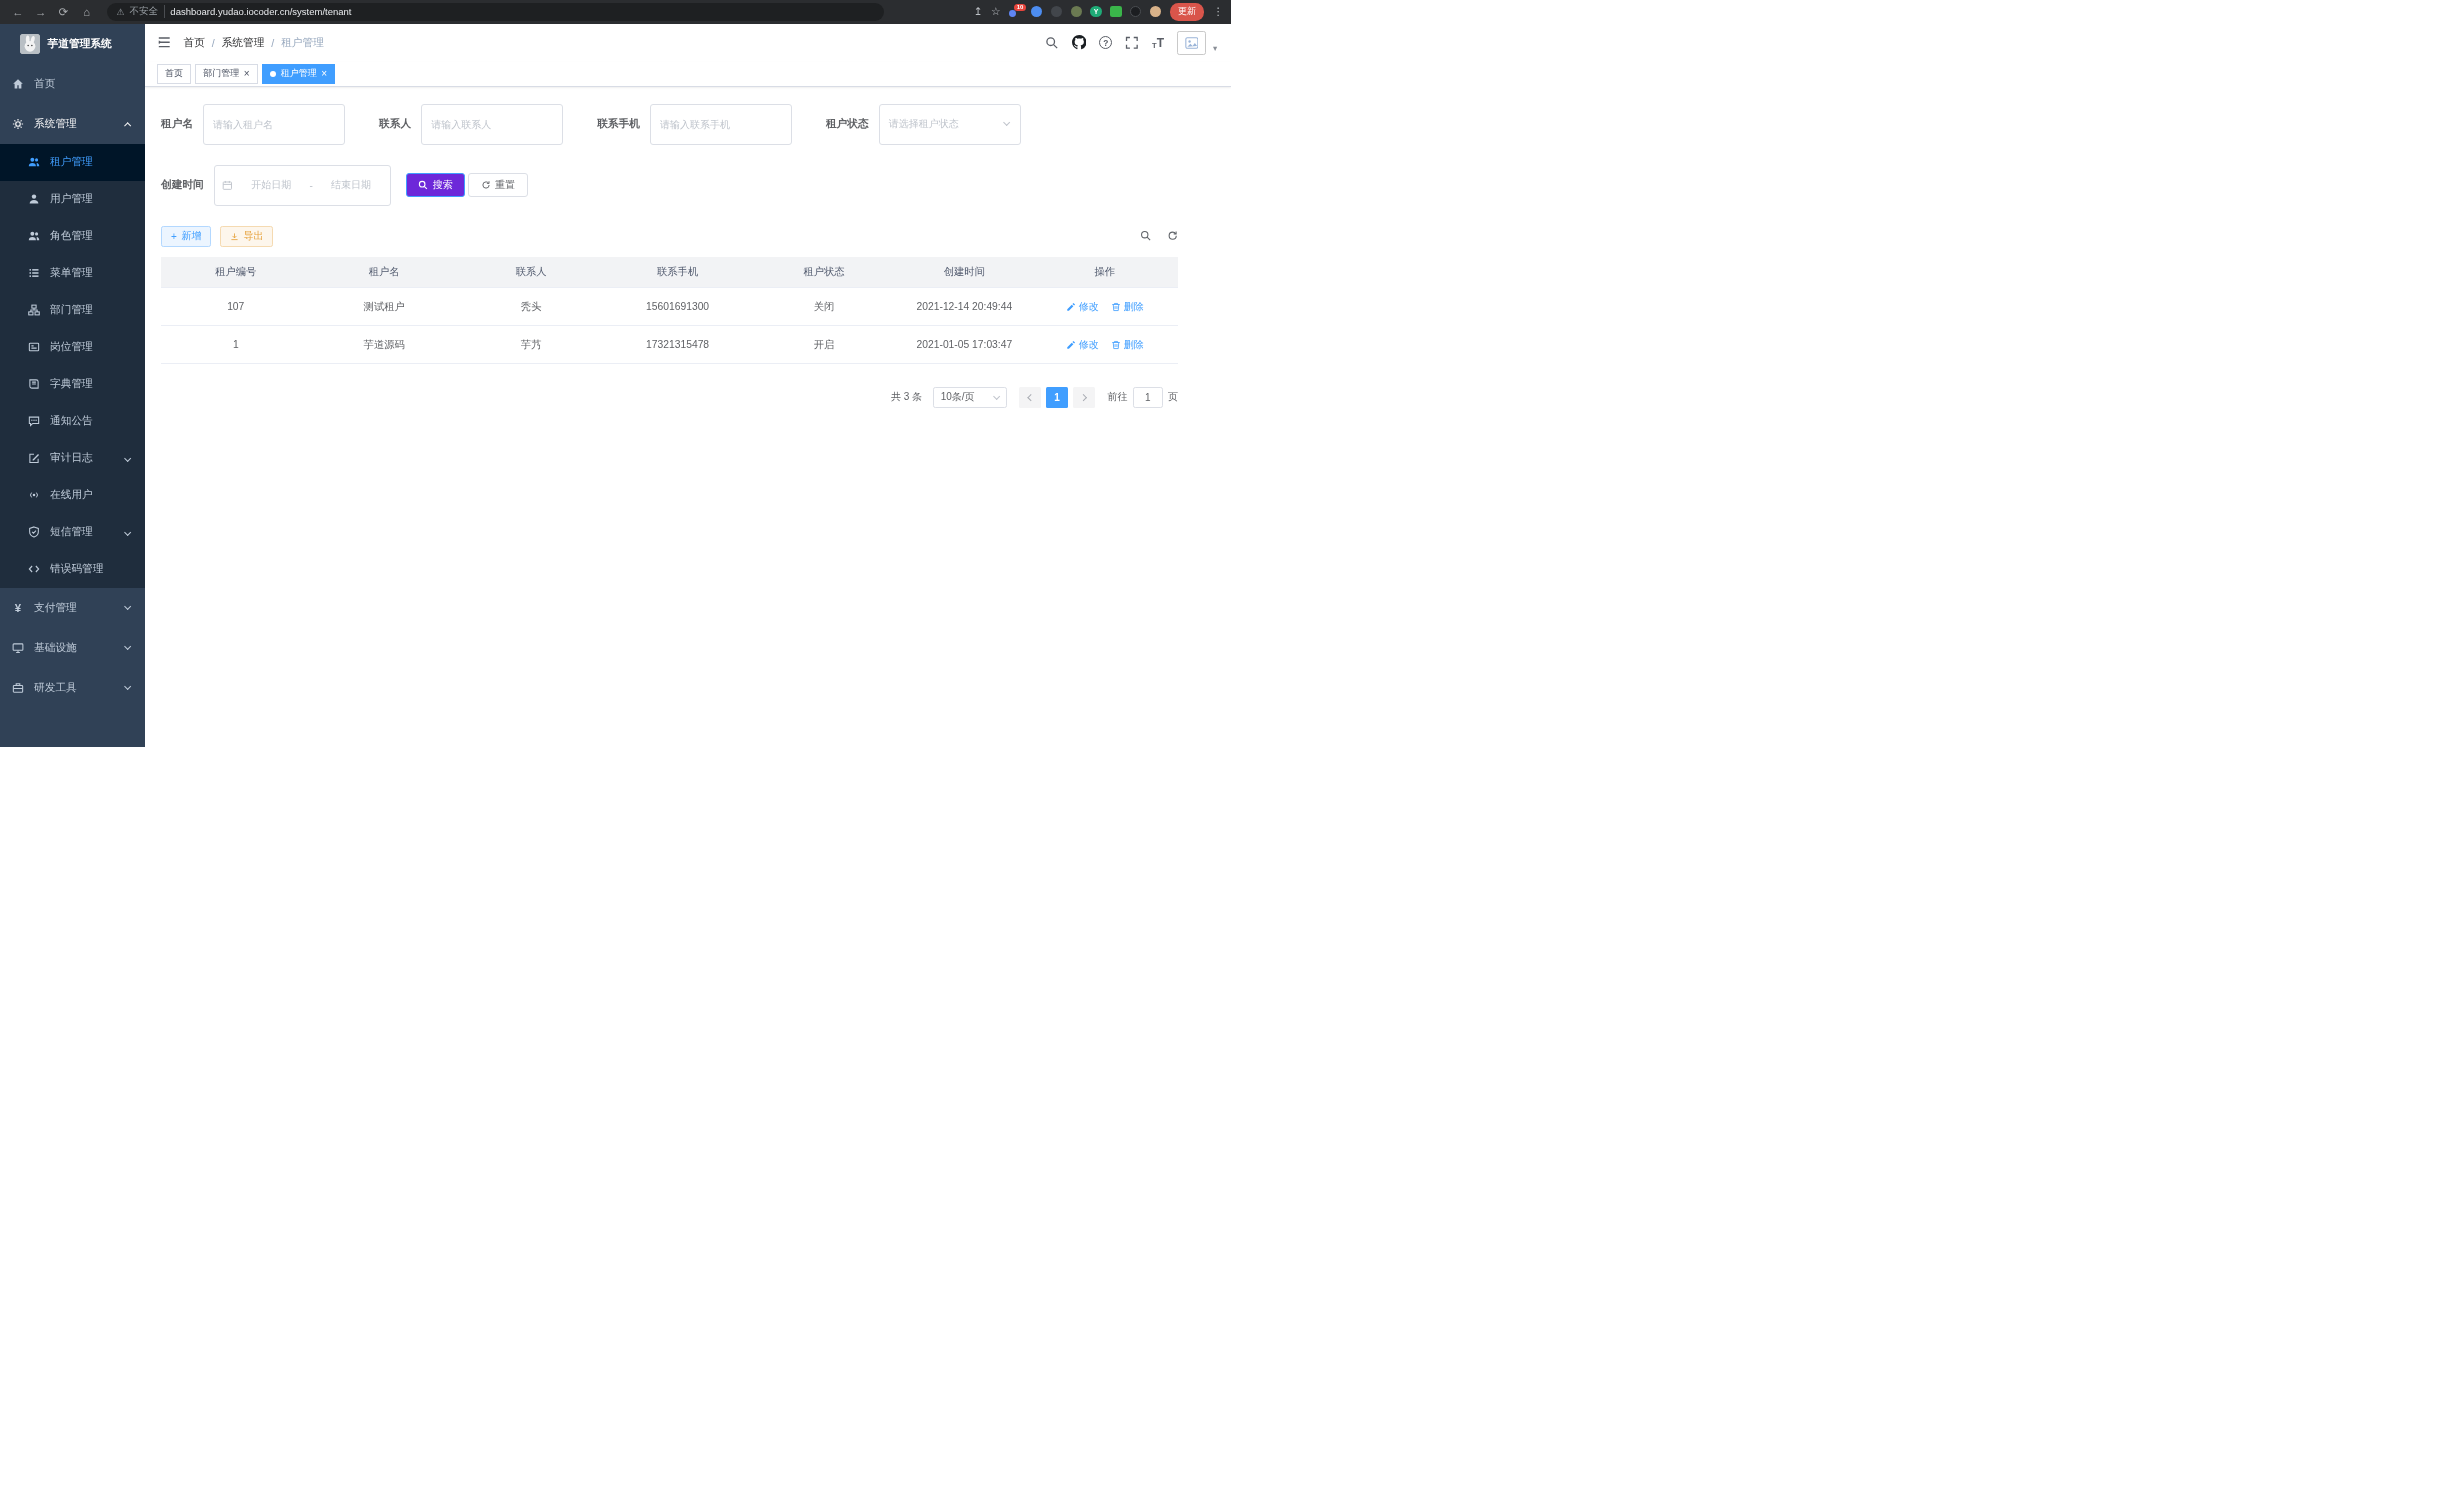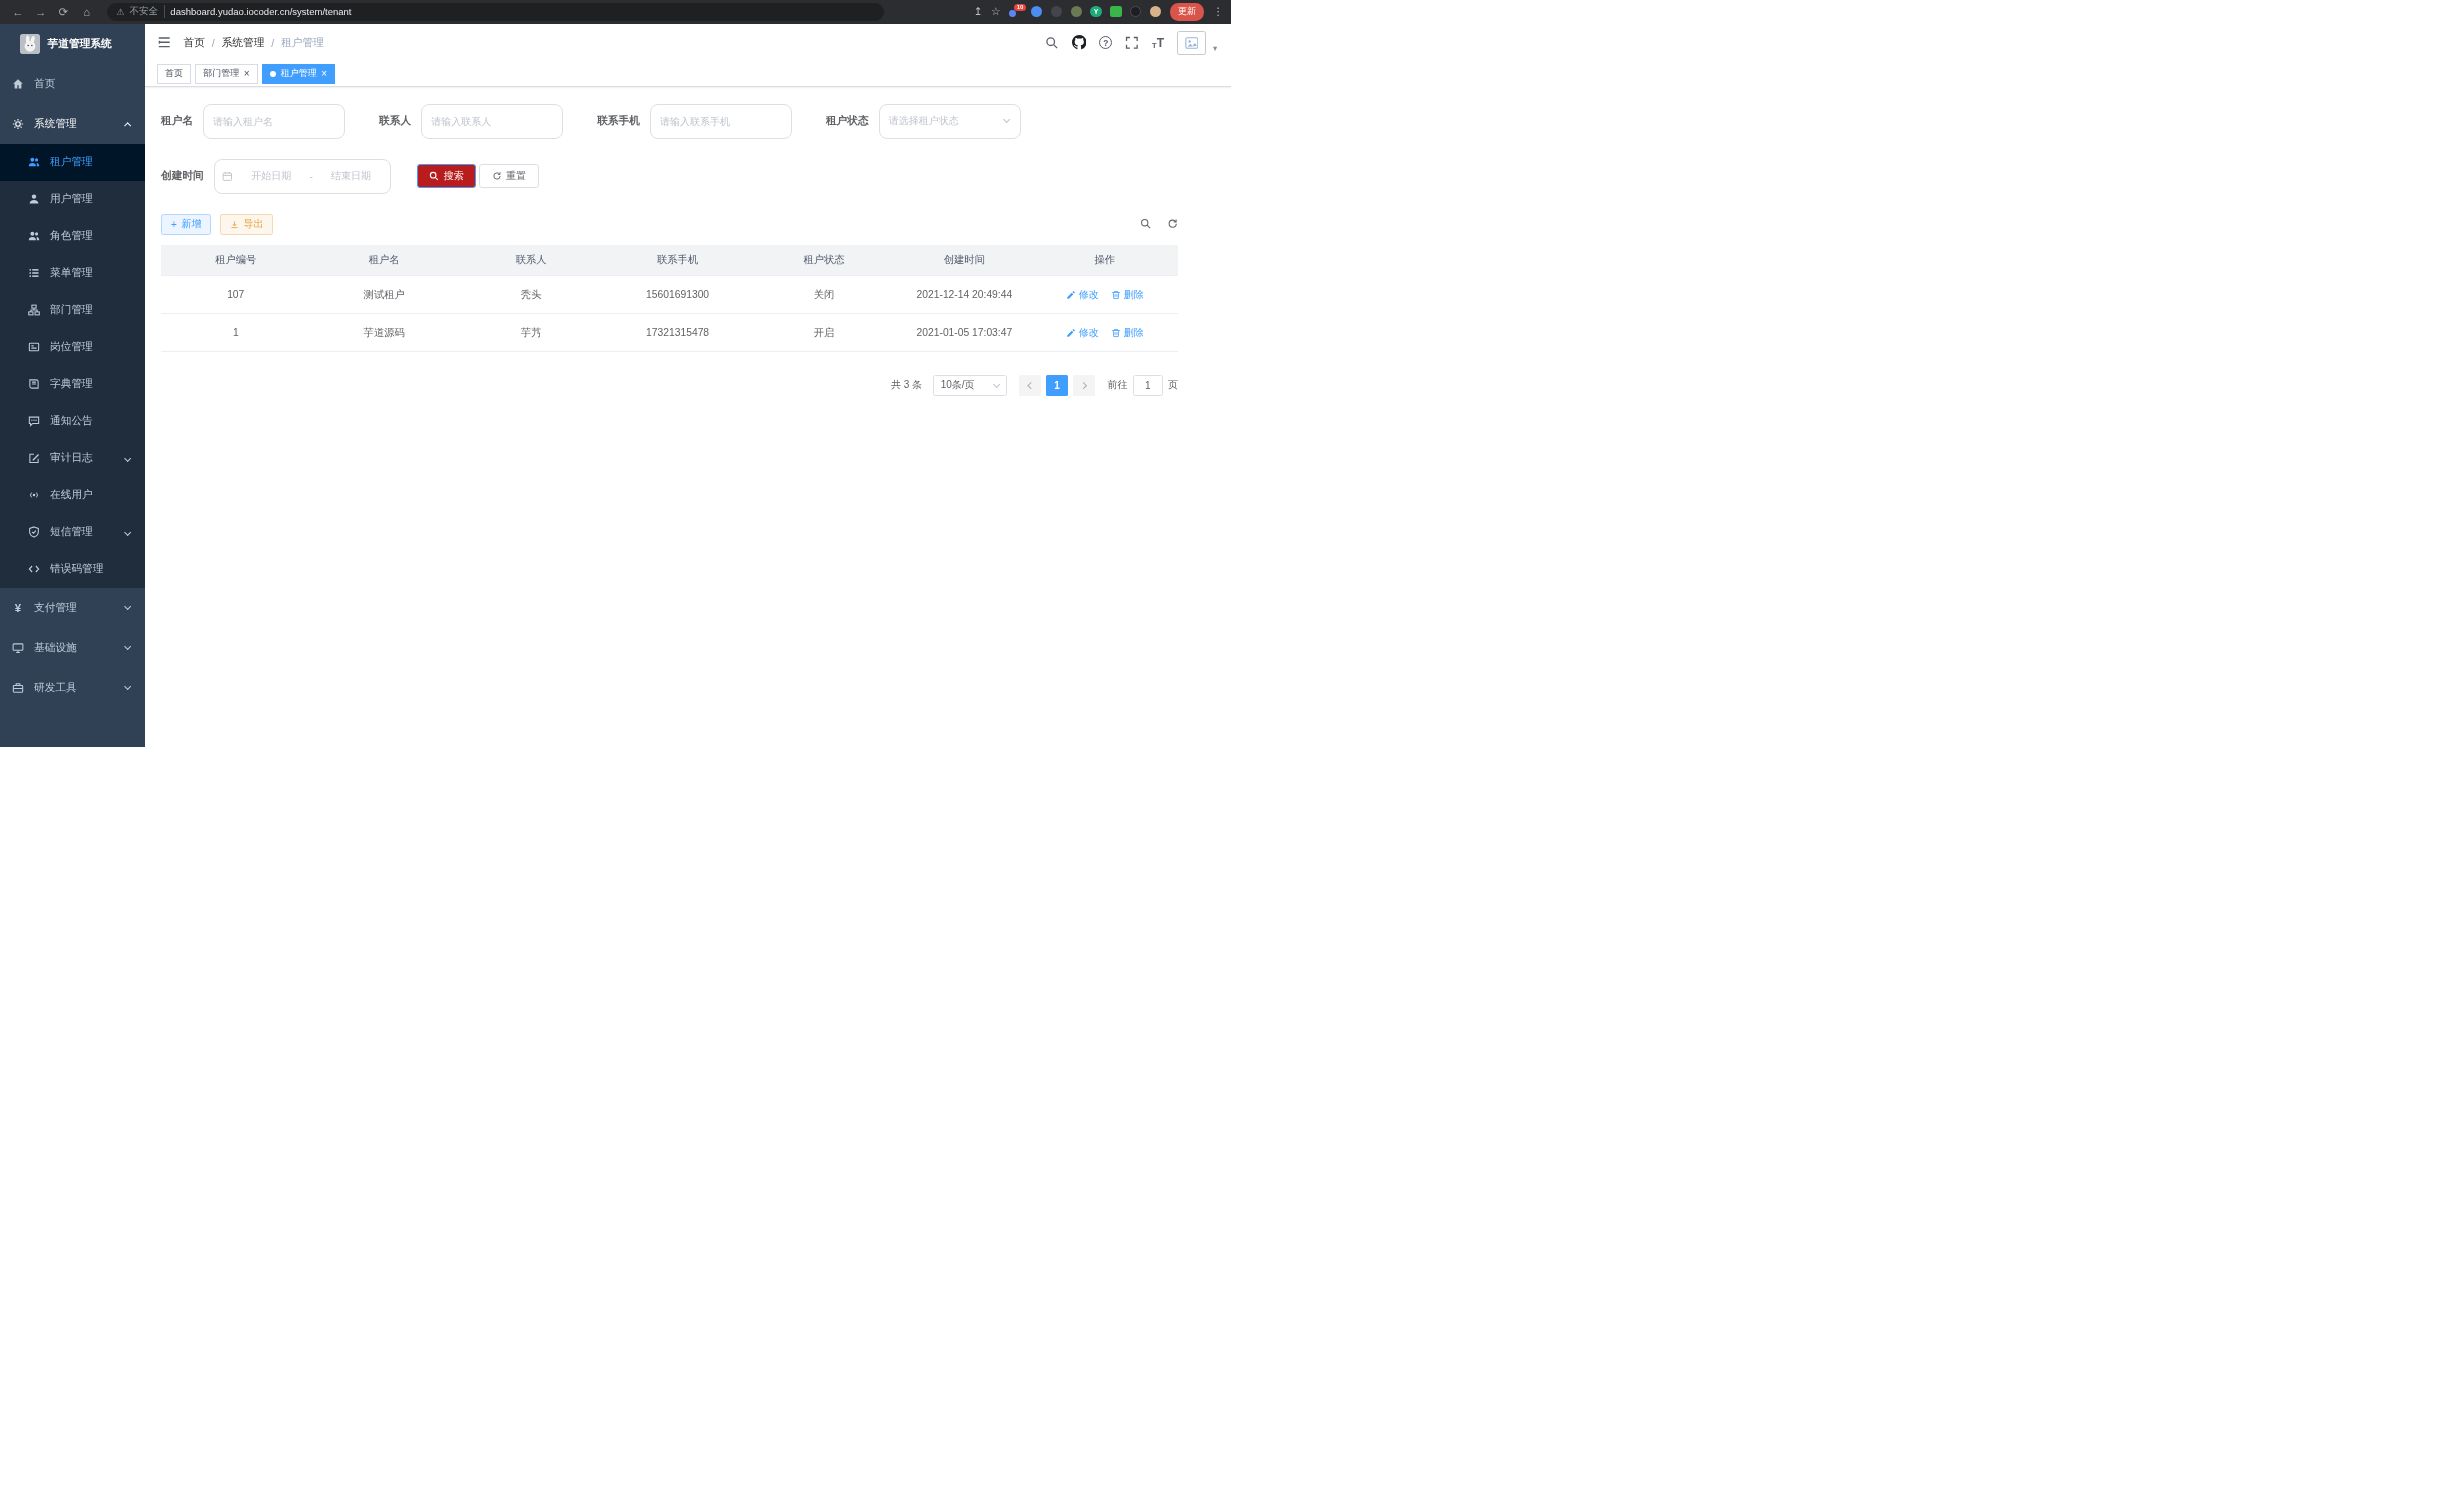--- a/index.html
+++ b/index.html
@@ -63,30 +63,30 @@
   .tag{display:inline-flex;align-items:center;height:20px;padding:0 6.9px;border:0.8px solid #d8dce5;font-size:9px;color:#495060;gap:4.6px;cursor:pointer;background:#fff;}
   .tag .close{font-size:10px;line-height:1;}
   .tag.active{background:#409eff;border-color:#409eff;color:#fff;}
   .tag .dot{width:6px;height:6px;border-radius:50%;background:#fff;}
 
   
   .content{flex:1;padding:17px 53px 0 16px;overflow:hidden;}
   .frow{display:flex;align-items:center;margin-bottom:20px;}
   .fitem{display:flex;align-items:center;margin-right:34px;}
   .flabel{font-weight:700;color:#606266;font-size:10.7px;margin-right:10px;white-space:nowrap;}
-  .finput,.fselect,.drange{height:35px;border:0.8px solid #dcdfe6;border-radius:8px;font-size:10px;color:#606266;background:#fff;}
+  .finput,.fselect,.drange{height:41px;border:0.8px solid #dcdfe6;border-radius:3px;font-size:10px;color:#606266;background:#fff;}
   .finput{width:142px;padding:0 9px;outline:none;}
   .finput::placeholder{color:#bfc4cc;}
   .fselect{width:142px;display:flex;align-items:center;justify-content:space-between;padding:0 10px 0 9px;cursor:pointer;}
   .fselect .ph{color:#bfc4cc;}
   .sel-chev{width:5.3px;height:5.3px;border-right:1.1px solid #c0c4cc;border-bottom:1.1px solid #c0c4cc;transform:rotate(45deg);margin-top:-2.3px;}
   .drange{width:177px;display:flex;align-items:center;gap:6.9px;padding:0 7.6px;color:#bfc4cc;cursor:pointer;}
   .drange .dph{flex:1;text-align:center;}
   .btn{height:23.6px;border-radius:3px;font-size:10px;display:inline-flex;align-items:center;gap:4.6px;cursor:pointer;border:0.8px solid #dcdfe6;background:#fff;color:#606266;padding:0 11.4px;}
-  .btn-search{background:#b91c1c;border-color:#409eff;color:#fff;margin-left:26px;}
+  .btn-search{background:#6d28d9;border-color:#409eff;color:#fff;margin-left:15px;}
   .btn-reset{margin-left:3px;}
   .btnrow{display:flex;align-items:center;margin-bottom:10px;}
   .btn-mini{height:21px;padding:0 9px;font-size:10px;border-radius:2.3px;}
   .btn-add{background:#ecf5ff;border-color:#b3d8ff;color:#409eff;}
   .btn-export{background:#fdf6ec;border-color:#f5dab1;color:#e6a23c;margin-left:8.4px;}
   .tool-icons{margin-left:auto;display:flex;align-items:center;gap:15px;color:#5f6368;}
   .tool-icons .hic{cursor:pointer;display:inline-flex;}
 
   table{width:100%;border-collapse:collapse;font-size:10.3px;color:#606266;table-layout:fixed;}
   thead th{background:#f2f3f5;font-weight:400;color:#515a6e;padding:8.4px 0;text-align:center;border-bottom:0.8px solid #ebeef5;}

